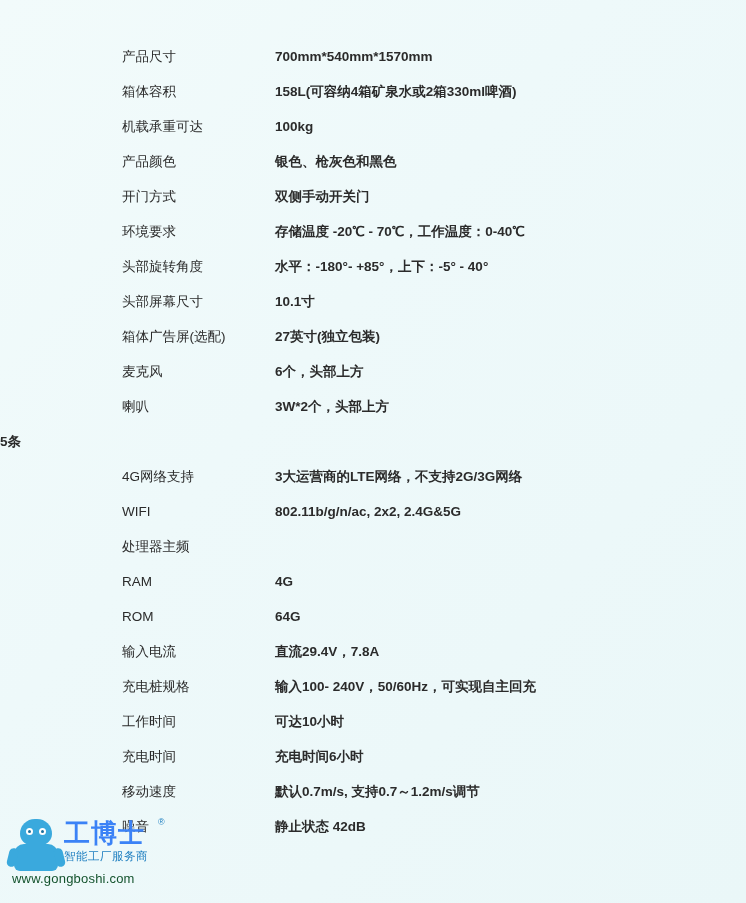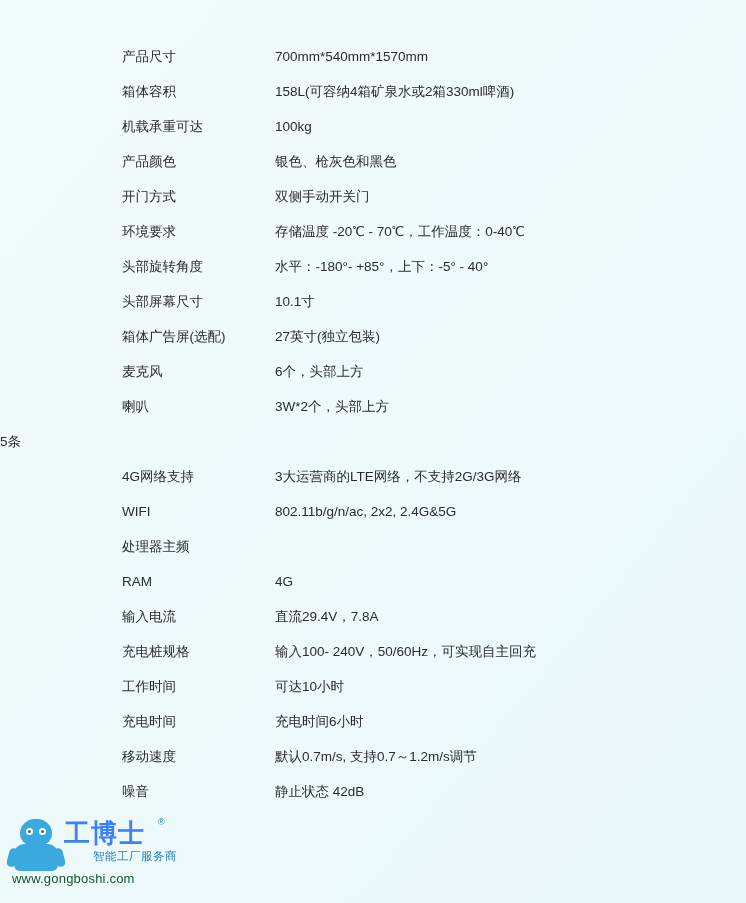--- a/index.html
+++ b/index.html
@@ -31,20 +31,21 @@
     box-sizing: border-box;
     font-size: 13.5px;
     color: #2b2b2b;
     line-height: 17px;
   }
   .spec-value {
     flex: 1;
     font-size: 13.5px;
     color: #2b2b2b;
     line-height: 17px;
+    font-weight: bold;
   }
   
   .watermark {
     position: absolute;
     left: 8px;
     bottom: 8px;
     width: 190px;
     height: 78px;
   }
   .wm-mascot {
@@ -120,21 +121,20 @@
     font-size: 9px;
     color: #1f7fc0;
   }
   .wm-sub {
     position: absolute;
     left: 56px;
     top: 32px;
     font-size: 11.5px;
     color: #1f7fc0;
     letter-spacing: 0.5px;
-    padding-left: 29px;
   }
   .wm-url {
     position: absolute;
     left: 4px;
     top: 54px;
     font-size: 13px;
     color: #14532d;
     letter-spacing: 0.2px;
   }
 </style>
@@ -196,20 +196,24 @@
   <div class="spec-row">
     <div class="spec-label">WIFI</div>
     <div class="spec-value">802.11b/g/n/ac, 2x2, 2.4G&amp;5G</div>
   </div>
   <div class="spec-row">
     <div class="spec-label">处理器主频</div>
   </div>
   <div class="spec-row">
     <div class="spec-label">RAM</div>
     <div class="spec-value">4G</div>
+  </div>
+  <div class="spec-row">
+    <div class="spec-label">ROM</div>
+    <div class="spec-value">64G</div>
   </div>
   <div class="spec-row">
     <div class="spec-label">输入电流</div>
     <div class="spec-value">直流29.4V，7.8A</div>
   </div>
   <div class="spec-row">
     <div class="spec-label">充电桩规格</div>
     <div class="spec-value">输入100- 240V，50/60Hz，可实现自主回充</div>
   </div>
   <div class="spec-row">

